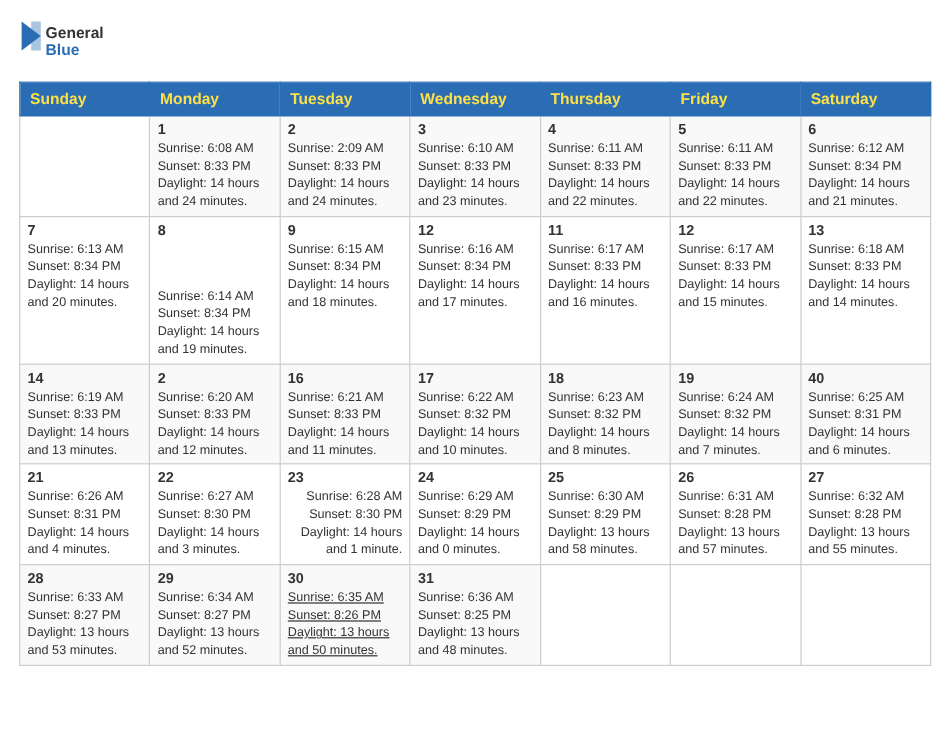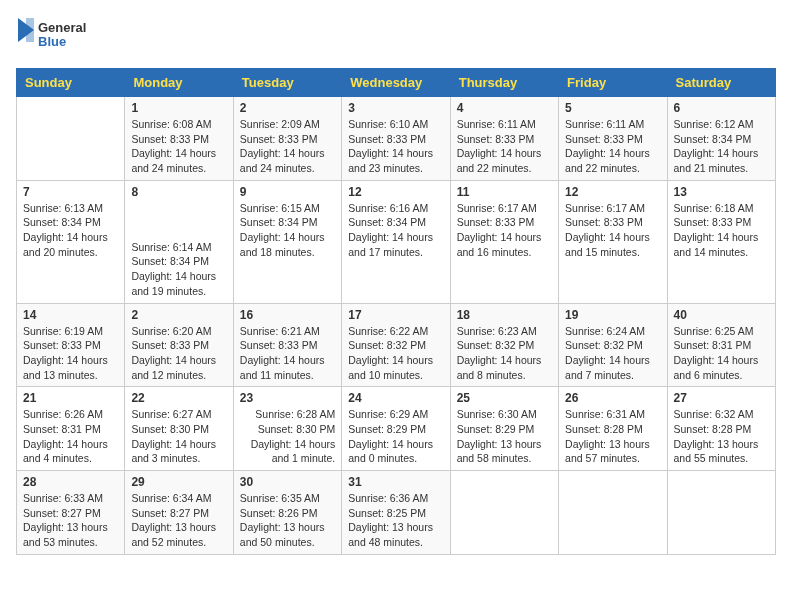--- a/index.html
+++ b/index.html
@@ -284,21 +284,21 @@
 Daylight: 13 hours and 53 minutes.</div>
         </td>
         <td>
           <span class="day-number">29</span>
           <div class="day-info" style="white-space: pre-line;">Sunrise: 6:34 AM
 Sunset: 8:27 PM
 Daylight: 13 hours and 52 minutes.</div>
         </td>
         <td>
           <span class="day-number">30</span>
-          <div class="day-info" style="white-space: pre-line;">Sunrise: 6:35 AM
+          <div class="day-info" style="white-space: pre-line; text-decoration: underline;">Sunrise: 6:35 AM
 Sunset: 8:26 PM
 Daylight: 13 hours and 50 minutes.</div>
         </td>
         <td>
           <span class="day-number">31</span>
           <div class="day-info" style="white-space: pre-line;">Sunrise: 6:36 AM
 Sunset: 8:25 PM
 Daylight: 13 hours and 48 minutes.</div>
         </td>
         <td class="empty-cell"></td>

